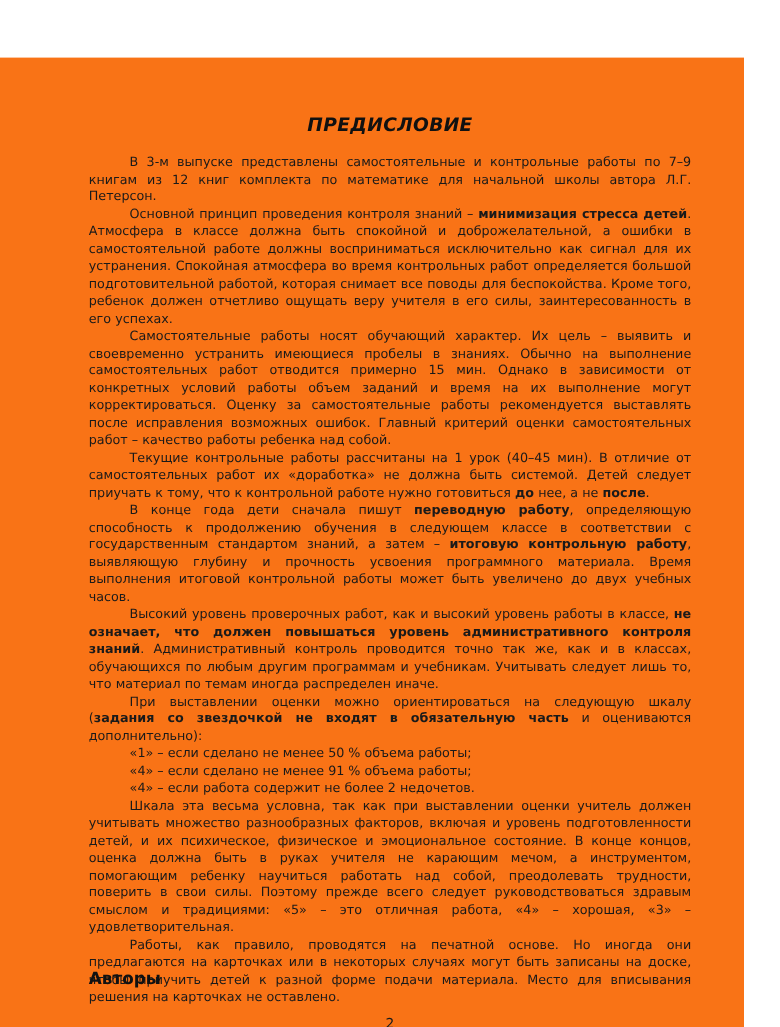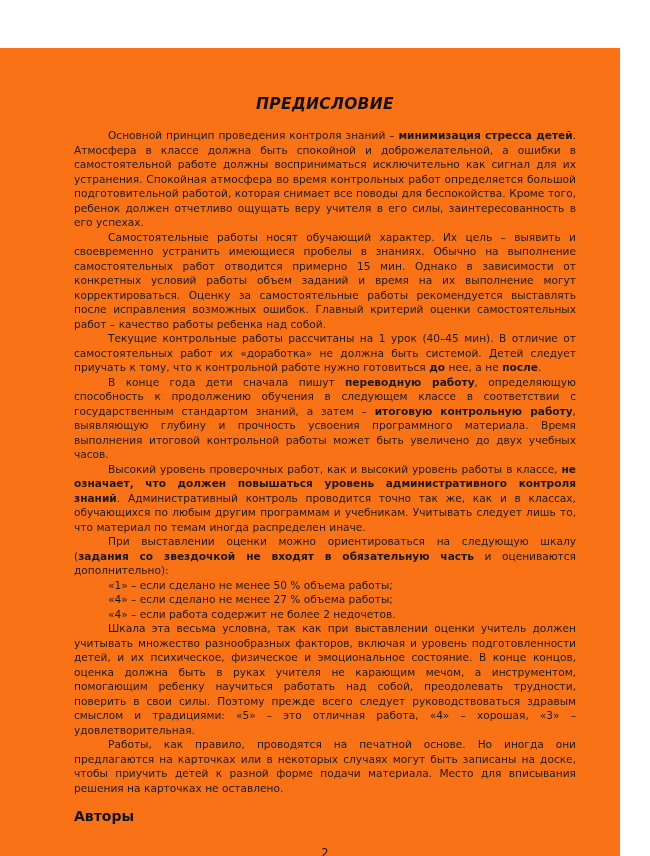--- a/index.html
+++ b/index.html
@@ -92,31 +92,32 @@
 </head>
 <body>
 
 <div class="page">
 
   <div class="content">
 
     <h1 class="doc-title">ПРЕДИСЛОВИЕ</h1>
 
     <div>
+      <p class="para"><span>В 3-м выпуске представлены самостоятельные и контрольные работы по 7–9 книгам из 12 книг комплекта по математике для начальной школы автора Л.Г. Петерсон.</span></p>
       <p class="para"><span>Основной принцип проведения контроля знаний – </span><span class="bolditalic">минимизация стресса детей</span><span>. Атмосфера в классе должна быть спокойной и доброжелательной, а ошибки в самостоятельной работе должны восприниматься исключительно как сигнал для их устранения. Спокойная атмосфера во время контрольных работ определяется большой подготовительной работой, которая снимает все поводы для беспокойства. Кроме того, ребенок должен отчетливо ощущать веру учителя в его силы, заинтересованность в его успехах.</span></p>
       <p class="para"><span>Самостоятельные работы носят обучающий характер. Их цель – выявить и своевременно устранить имеющиеся пробелы в знаниях. Обычно на выполнение самостоятельных работ отводится примерно 15 мин. Однако в зависимости от конкретных условий работы объем заданий и время на их выполнение могут корректироваться. Оценку за самостоятельные работы рекомендуется выставлять после исправления возможных ошибок. Главный критерий оценки самостоятельных работ – качество работы ребенка над собой.</span></p>
       <p class="para"><span>Текущие контрольные работы рассчитаны на 1 урок (40–45 мин). В отличие от самостоятельных работ их «доработка» не должна быть системой. Детей следует приучать к тому, что к контрольной работе нужно готовиться </span><span class="bold">до</span><span> нее, а не </span><span class="bold">после</span><span>.</span></p>
       <p class="para"><span>В конце года дети сначала пишут </span><span class="bold">переводную работу</span><span>, определяющую способность к продолжению обучения в следующем классе в соответствии с государственным стандартом знаний, а затем – </span><span class="bold">итоговую контрольную работу</span><span>, выявляющую глубину и прочность усвоения программного материала. Время выполнения итоговой контрольной работы может быть увеличено до двух учебных часов.</span></p>
       <p class="para"><span>Высокий уровень проверочных работ, как и высокий уровень работы в классе, </span><span class="bold">не означает, что должен повышаться уровень административного контроля знаний</span><span>. Административный контроль проводится точно так же, как и в классах, обучающихся по любым другим программам и учебникам. Учитывать следует лишь то, что материал по темам иногда распределен иначе.</span></p>
       <p class="para"><span>При выставлении оценки можно ориентироваться на следующую шкалу (</span><span class="bold">задания со звездочкой не входят в обязательную часть</span><span> и оцениваются дополнительно):</span></p>
     </div>
 
     <div>
       <p class="scale-item">«1» – если сделано не менее 50 % объема работы;</p>
-      <p class="scale-item">«4» – если сделано не менее 27 % объема работы;</p>
+      <p class="scale-item">«4» – если сделано не менее 91 % объема работы;</p>
       <p class="scale-item">«4» – если работа содержит не более 2 недочетов.</p>
     </div>
 
     <div>
       <p class="para"><span>Шкала эта весьма условна, так как при выставлении оценки учитель должен учитывать множество разнообразных факторов, включая и уровень подготовленности детей, и их психическое,  физическое и эмоциональное состояние. В конце концов, оценка должна быть в руках учителя не карающим мечом, а инструментом, помогающим ребенку научиться работать над собой, преодолевать трудности, поверить в свои силы. Поэтому прежде всего следует руководствоваться здравым смыслом и традициями: «5» – это отличная работа, «4» – хорошая, «3» – удовлетворительная.</span></p>
       <p class="para"><span>Работы, как правило, проводятся на печатной основе. Но иногда они предлагаются на карточках или в некоторых случаях могут быть записаны на доске, чтобы приучить детей к разной форме подачи материала. Место для вписывания решения на карточках не оставлено.</span></p>
     </div>
 
   </div>
 

